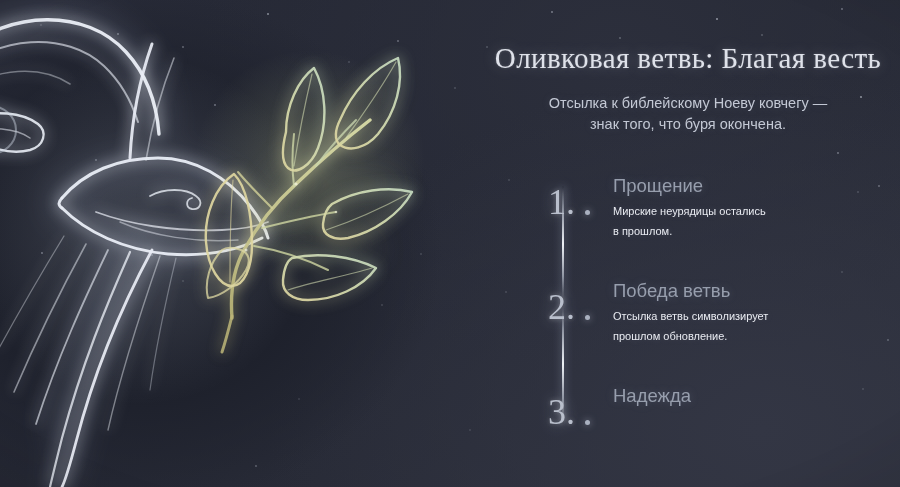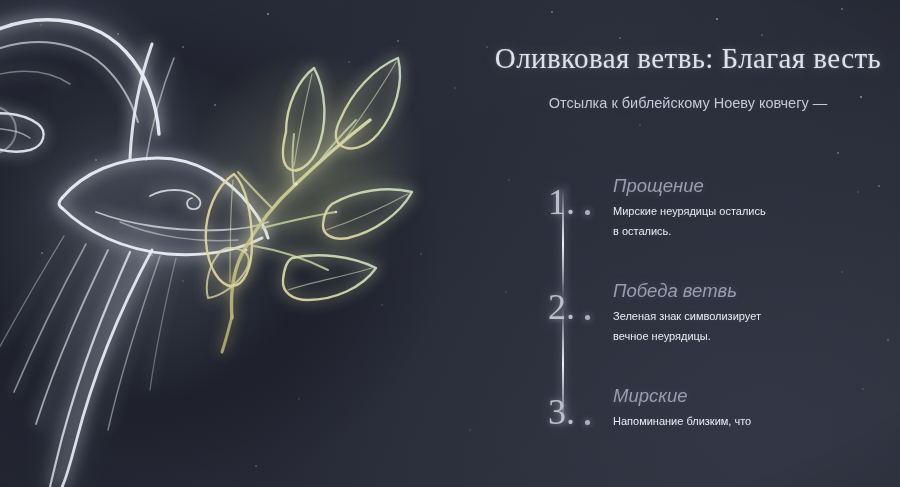--- a/index.html
+++ b/index.html
@@ -105,21 +105,20 @@
     background: #aab1c0;
     box-shadow: 0 0 7px rgba(190,200,220,0.65);
   }
   .row-head {
     position: absolute;
     left: 65px; top: 14px;
     font-size: 18.5px;
     line-height: 24px;
     color: #979ead;
     text-shadow: 0 0 9px rgba(140,150,175,0.30);
-    font-style: italic;
   }
   .row-body {
     position: absolute;
     left: 65px; top: 41px;
     width: 300px;
     font-size: 11px;
     line-height: 20px;
     color: #e9ebf1;
     text-shadow: 0 0 7px rgba(160,170,195,0.20);
   }
@@ -332,53 +331,54 @@
   </div>
 
   <div class="vignette"></div>
 
   <div class="content">
 
     <div class="title">Оливковая ветвь: Благая весть</div>
 
     <div class="subtitle">
       <span>Отсылка к библейскому Ноеву ковчегу —</span><br>
+      <span>знак того, что буря окончена.</span>
     </div>
 
     <div class="spine">
       <i class="s1"></i>
         <i class="s2"></i>
     </div>
 
     <div class="list">
 
       <div class="row">
         <div class="num">1.</div>
         <div class="num-dot"></div>
         <div class="row-head">Прощение</div>
         <div class="row-body">
           <span>Мирские неурядицы остались</span><br>
-          <span>в остались.</span>
+          <span>в прошлом.</span>
         </div>
       </div>
 
       <div class="row">
         <div class="num">2.</div>
         <div class="num-dot"></div>
         <div class="row-head">Победа ветвь</div>
         <div class="row-body">
-          <span>Зеленая знак символизирует</span><br>
-          <span>вечное неурядицы.</span>
+          <span>Отсылка ветвь символизирует</span><br>
+          <span>прошлом обновление.</span>
         </div>
       </div>
 
       <div class="row">
         <div class="num">3.</div>
         <div class="num-dot"></div>
-        <div class="row-head">Мирские</div>
+        <div class="row-head">Надежда</div>
         <div class="row-body">
-          <span>Напоминание близким, что</span><br>
+          <br>
         </div>
       </div>
 
     </div>
   </div>
 </div>
 
 </body></html>

